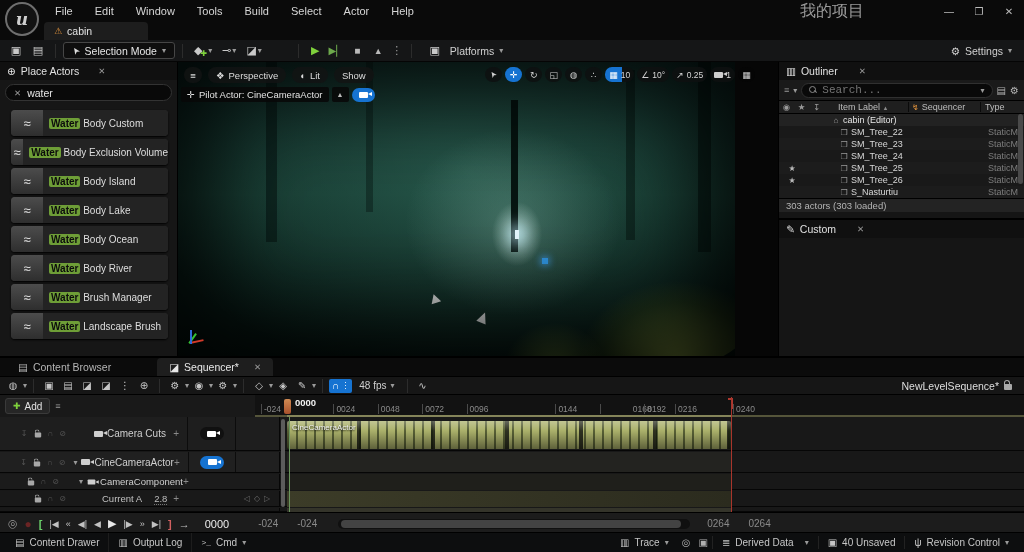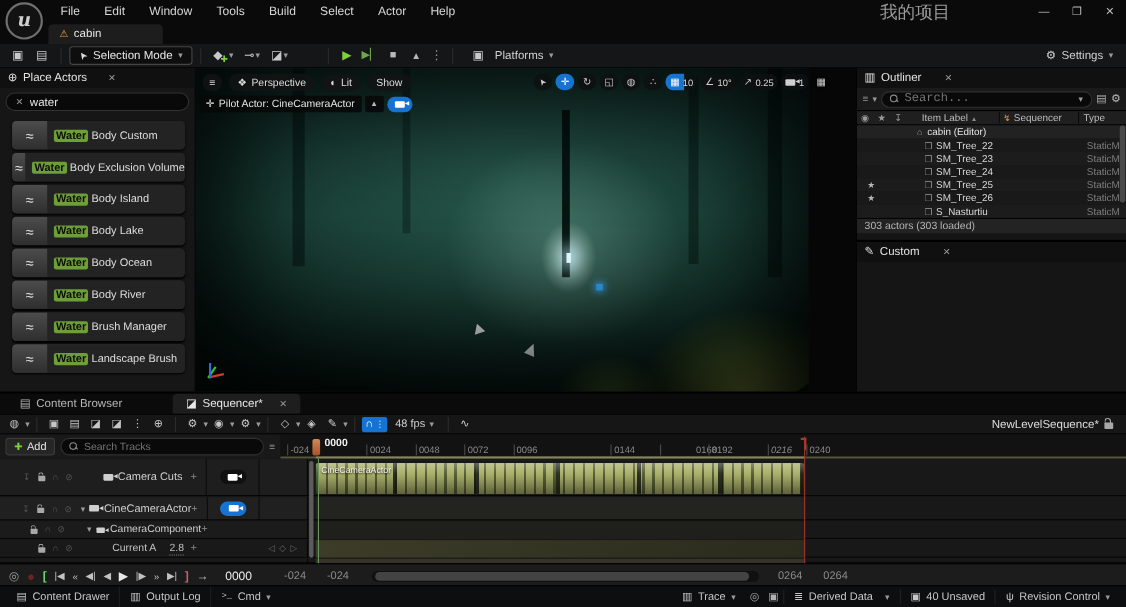--- a/index.html
+++ b/index.html
@@ -539,24 +539,20 @@
         <span>NewLevelSequence*</span>
         <span class="lock-ic"></span>
       </div>
     </div>
 
     <div class="s-addrow">
       <div class="addbtn">
         <span style="color:#7fd13c;font-size:9px">✚</span>
         <span>Add</span>
       </div>
-      <div class="t-search">
-        <span class="mag"></span>
-        <input placeholder="Search Tracks" style="">
-      </div>
       <span style="color:#9a9a9a;font-size:9px">≡</span>
     </div>
 
     <div class="s-ruler" id="ruler">
       <div id="ruler-ticks" style="position:absolute;inset:0">
           <div class="tick" style="left: 6px;">
             <i></i>
             <span>-024</span>
           </div>
           <div class="tick" style="left: 78.4px;">
@@ -584,21 +580,21 @@
             <span>0144</span>
           </div>
           <div class="tick" style="left: 344.8px; gap: 32px;">
             <i></i>
             <span>0168</span>
           </div>
           <div class="tick" style="left: 389.2px;">
             <i></i>
             <span>0192</span>
           </div>
-          <div class="tick" style="left: 443px; font-style: italic;">
+          <div class="tick" style="left: 420px;">
             <i></i>
             <span>0216</span>
           </div>
           <div class="tick" style="left: 478px;">
             <i></i>
             <span>0240</span>
           </div>
         </div>
       <div class="playhead"></div>
       <div class="ph-label">0000</div>

